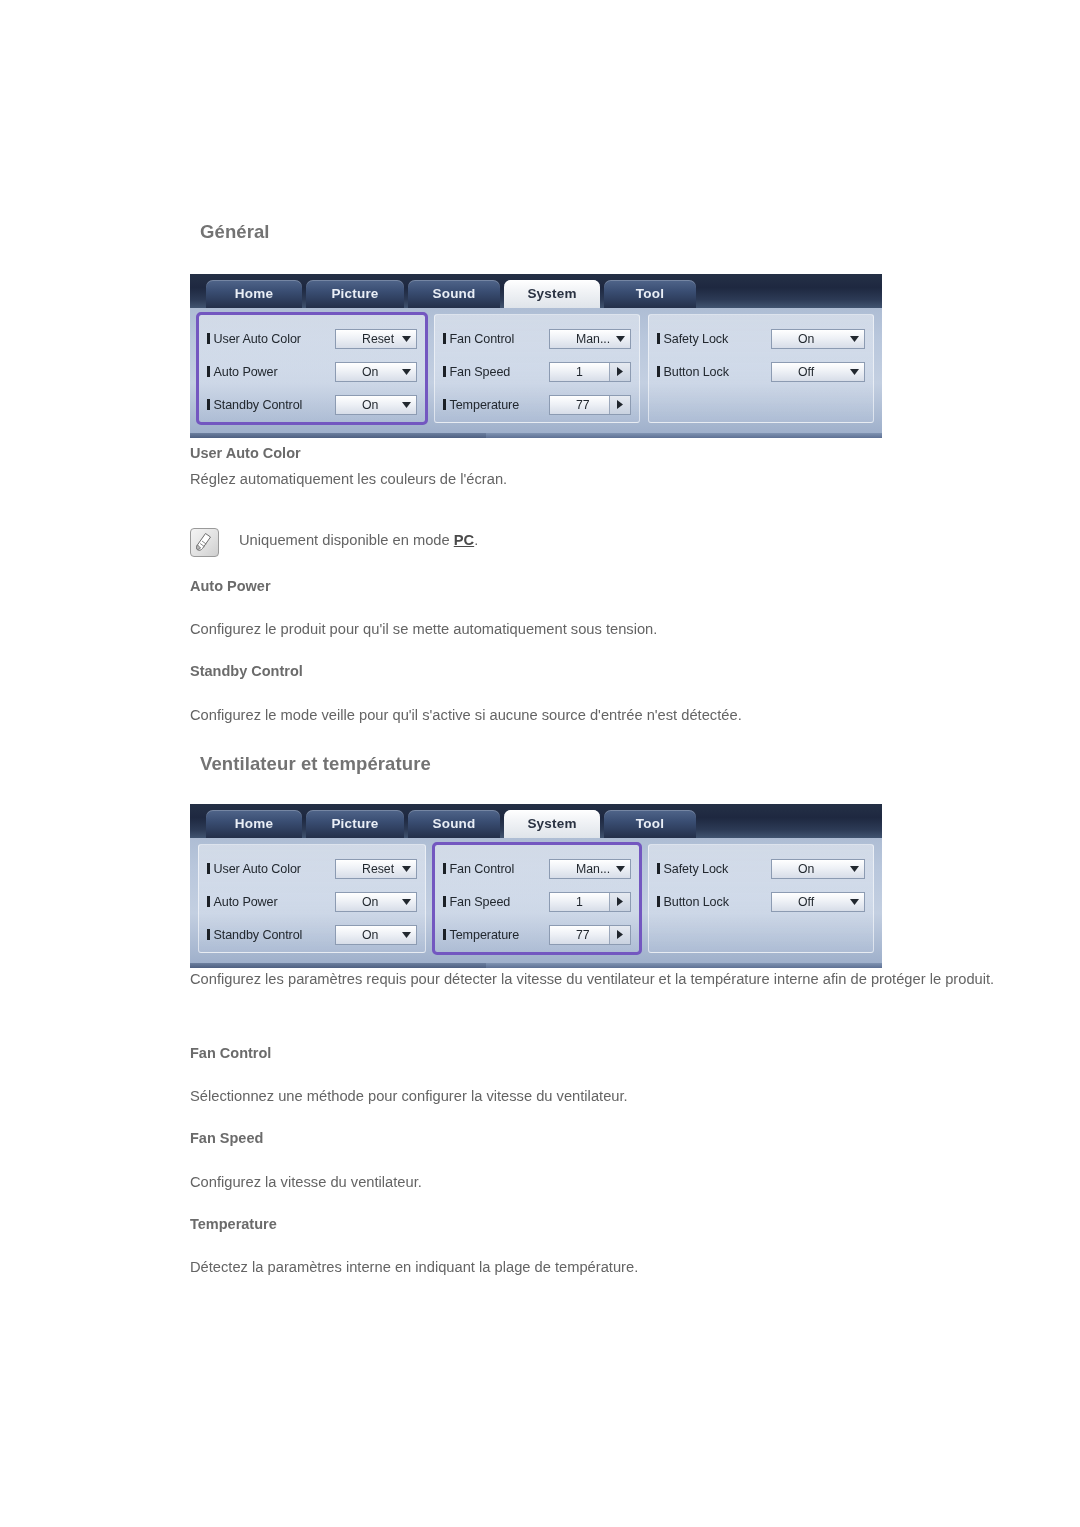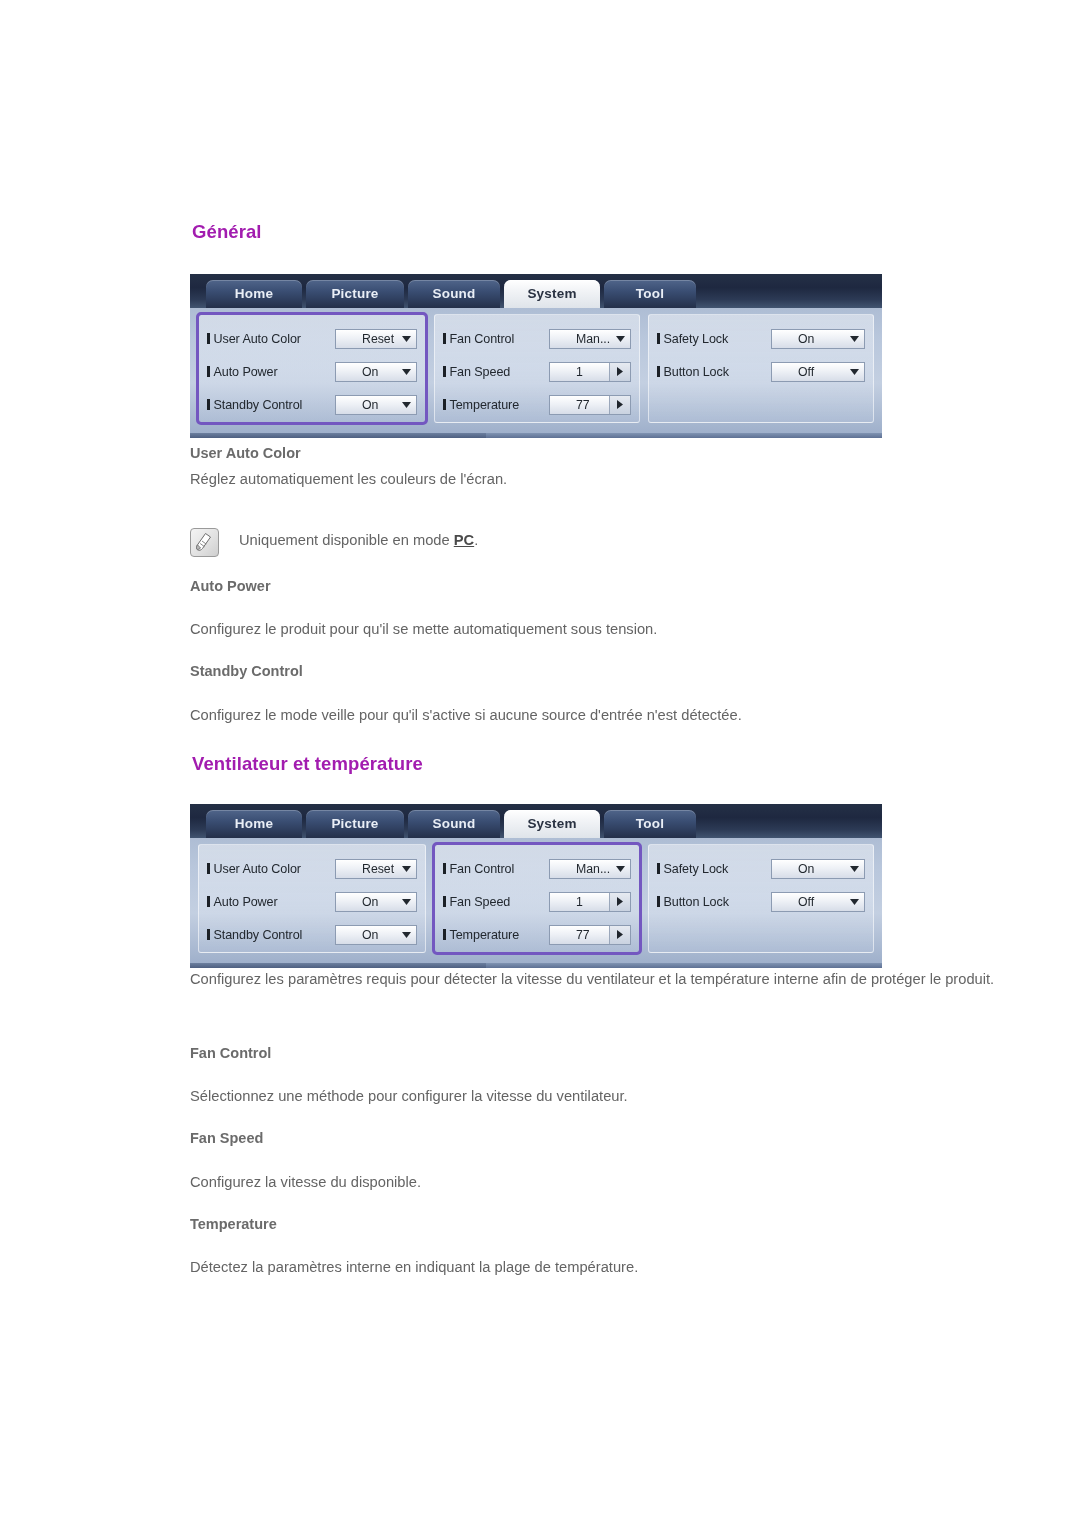--- a/index.html
+++ b/index.html
@@ -19,24 +19,24 @@
   .page {
     position: absolute;
     left: 0; top: 0;
     width: 1080px;
     height: 1527px;
   }
 
   
   .section-heading {
     position: absolute;
-    left: 192px;
+    left: 200px;
     font-size: 18.5px;
     font-weight: bold;
-    color: #a21caf;
+    color: #737373;
     letter-spacing: 0.1px;
     white-space: nowrap;
   }
   .h-general   { top: 221px; }
   .h-fan       { top: 753px; }
 
   
   .sub-heading {
     position: absolute;
     left: 190px;
@@ -564,18 +564,18 @@
       <div class="nub"></div>
     </div>
   </div>
 
   <div class="body-text wrap" style="top:963px; line-height:33px;">Configurez les paramètres requis pour détecter la vitesse du ventilateur et la température interne afin de protéger le produit.</div>
 
   <div class="sub-heading" style="top:1045px">Fan Control</div>
   <div class="body-text" style="top:1081px">Sélectionnez une méthode pour configurer la vitesse du ventilateur.</div>
 
   <div class="sub-heading" style="top:1130px">Fan Speed</div>
-  <div class="body-text" style="top:1167px">Configurez la vitesse du disponible.</div>
+  <div class="body-text" style="top:1167px">Configurez la vitesse du ventilateur.</div>
 
   <div class="sub-heading" style="top:1216px">Temperature</div>
   <div class="body-text" style="top:1252px">Détectez la paramètres interne en indiquant la plage de température.</div>
 
 </div>
 
 </body></html>

